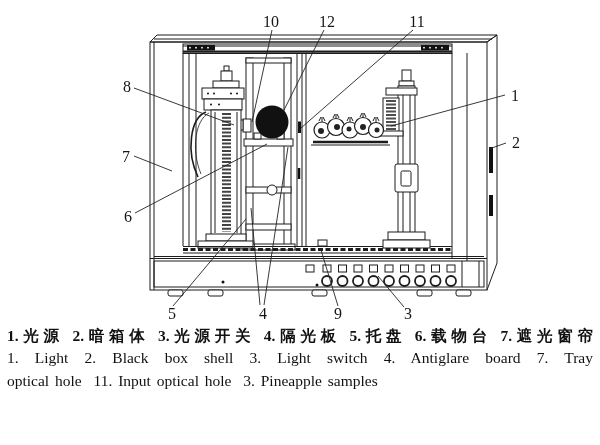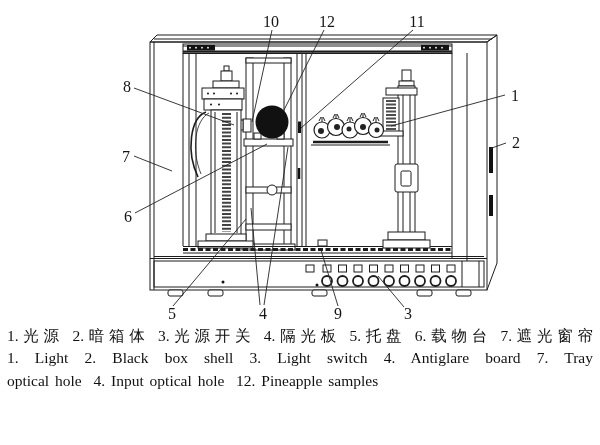--- a/index.html
+++ b/index.html
@@ -5,21 +5,21 @@
   html,body{margin:0;padding:0;}
   body{
     width:600px;height:445px;background:#ffffff;position:relative;
     font-family:"Liberation Serif","DejaVu Serif",serif;color:#111;
     overflow:hidden;
   }
   .figure-wrap{position:absolute;left:0;top:0;width:600px;height:322px;}
   svg text{font-family:"Liberation Serif","DejaVu Serif",serif;font-size:16px;fill:#151515;}
   .caption{position:absolute;left:7px;top:325px;width:586px;}
   .cap-line{font-size:15.5px;line-height:22.3px;}
-  .zh{font-size:15.5px;}
+  .zh{font-size:15.5px;font-weight:bold;}
   .just{text-align:justify;text-align-last:justify;}
   .pre{white-space:pre-wrap;}
   .ws5{word-spacing:5px;}
   .ws2{word-spacing:2px;}
 </style>
 </head>
 <body>
 
 <div class="figure-wrap">
 <svg width="600" height="322" viewBox="0 0 600 322">
@@ -233,14 +233,14 @@
     <text x="271" y="27">10</text>
     <text x="417" y="27">11</text>
     <text x="327" y="27">12</text>
   </g>
 </svg>
 </div>
 
 <div class="caption">
   <div class="cap-line zh just">1.光源  2.暗箱体  3.光源开关  4.隔光板  5.托盘  6.载物台  7.遮光窗帘</div>
   <div class="cap-line just">1. Light  2. Black box shell  3. Light switch  4. Antiglare board  7. Tray</div>
-  <div class="cap-line pre ws2">optical hole  4. Input optical hole  12. Pineapple samples</div>
+  <div class="cap-line pre ws2">optical hole  11. Input optical hole  3. Pineapple samples</div>
 </div>
 
 </body></html>

